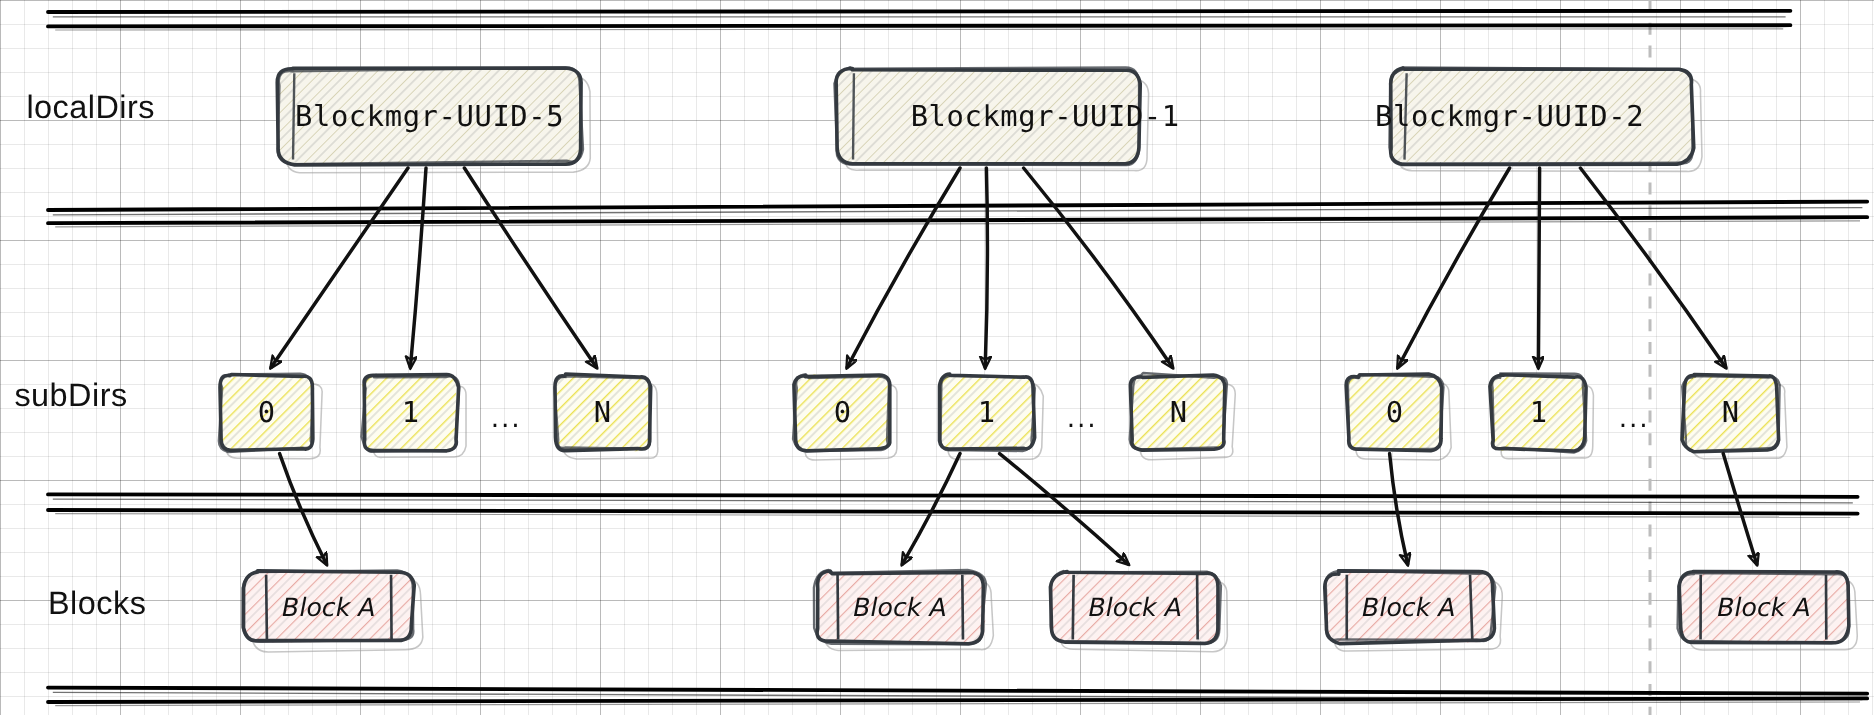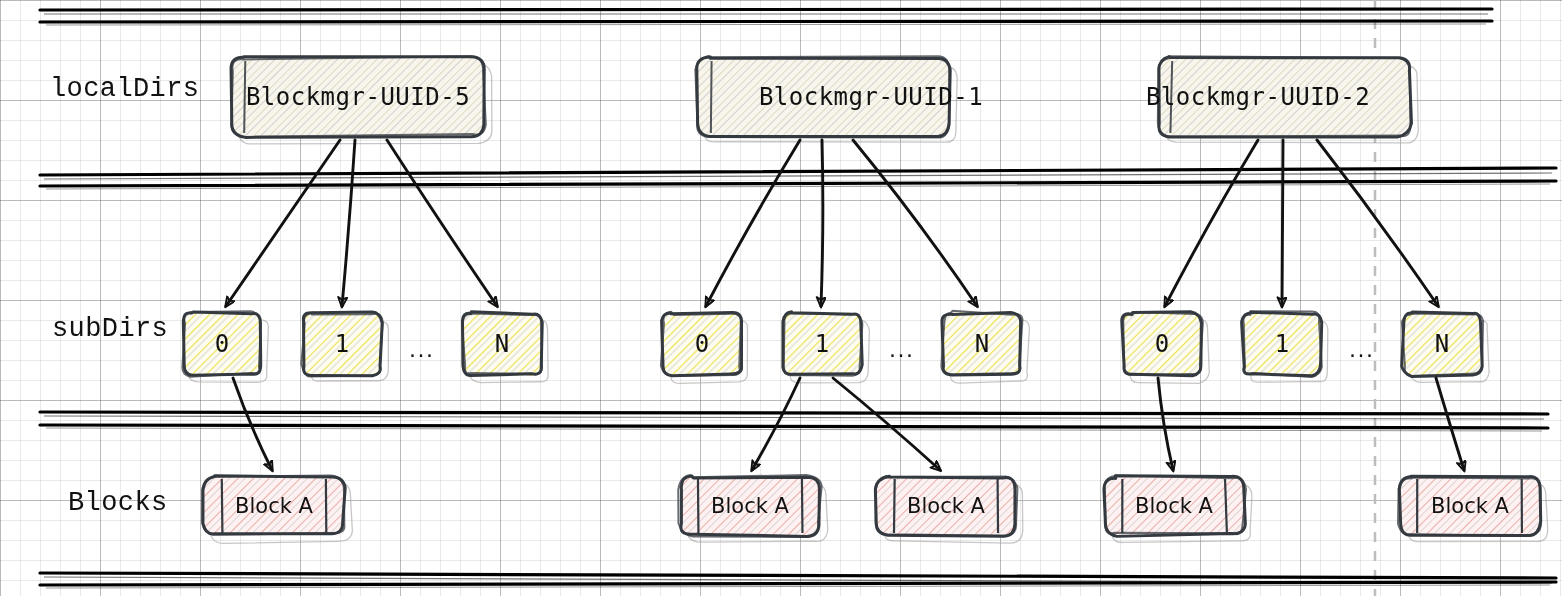--- a/index.html
+++ b/index.html
@@ -32,47 +32,47 @@
   #svg-layer {
     position: absolute;
     left: 0;
     top: 0;
     width: 1562px;
     height: 596px;
   }
   .row-label {
     position: absolute;
     color: #111111;
-    font-family: Liberation Mono, monospace;
+    font-family: Liberation Sans, sans-serif;
     font-size: 27px;
     font-weight: 400;
     letter-spacing: 0.4px;
     white-space: nowrap;
     user-select: none;
-    padding-left: 28px;
   }
   .node-text {
     position: absolute;
     color: #111111;
     white-space: nowrap;
     user-select: none;
     pointer-events: none;
   }
   .text-mono {
     font-family: "DejaVu Sans Mono", monospace;
     font-size: 24px;
     letter-spacing: 0.5px;
   }
   .text-sub {
     font-family: "DejaVu Sans Mono", monospace;
     font-size: 24px;
   }
   .text-block {
     font-family: "DejaVu Sans", sans-serif;
     font-size: 21px;
+    font-style: italic;
   }
   .ellipsis {
     position: absolute;
     color: #111111;
     font-family: "DejaVu Sans", sans-serif;
     font-size: 22px;
     letter-spacing: 1.5px;
     user-select: none;
   }
 </style>
@@ -281,20 +281,20 @@
       <div class="node-text text-sub" style="left: 943px; top: 313px; width: 78px; height: 62px; display: flex; align-items: center; justify-content: center;">N</div>
       <div class="node-text text-sub" style="left: 1123px; top: 313px; width: 78px; height: 62px; display: flex; align-items: center; justify-content: center;">0</div>
       <div class="node-text text-sub" style="left: 1243px; top: 313px; width: 78px; height: 62px; display: flex; align-items: center; justify-content: center;">1</div>
       <div class="node-text text-sub" style="left: 1403px; top: 313px; width: 78px; height: 62px; display: flex; align-items: center; justify-content: center;">N</div>
       <div class="node-text text-block" style="left: 204px; top: 477px; width: 140px; height: 58px; display: flex; align-items: center; justify-content: center;">Block A</div>
       <div class="node-text text-block" style="left: 680px; top: 477px; width: 140px; height: 58px; display: flex; align-items: center; justify-content: center;">Block A</div>
       <div class="node-text text-block" style="left: 876px; top: 477px; width: 140px; height: 58px; display: flex; align-items: center; justify-content: center;">Block A</div>
       <div class="node-text text-block" style="left: 1104px; top: 477px; width: 140px; height: 58px; display: flex; align-items: center; justify-content: center;">Block A</div>
       <div class="node-text text-block" style="left: 1400px; top: 477px; width: 140px; height: 58px; display: flex; align-items: center; justify-content: center;">Block A</div>
       <div class="row-label" style="left: 22px; top: 74px;">localDirs</div>
-      <div class="row-label" style="left: 24px; top: 314px; text-align: right;">subDirs</div>
+      <div class="row-label" style="left: 12px; top: 314px; text-align: right;">subDirs</div>
       <div class="row-label" style="left: 40px; top: 488px;">Blocks</div>
       <div class="ellipsis" style="left: 409px; top: 337px;">...</div>
       <div class="ellipsis" style="left: 889px; top: 337px;">...</div>
       <div class="ellipsis" style="left: 1349px; top: 337px;">...</div>
     </div>
 
 </div>
 
 </body></html>

